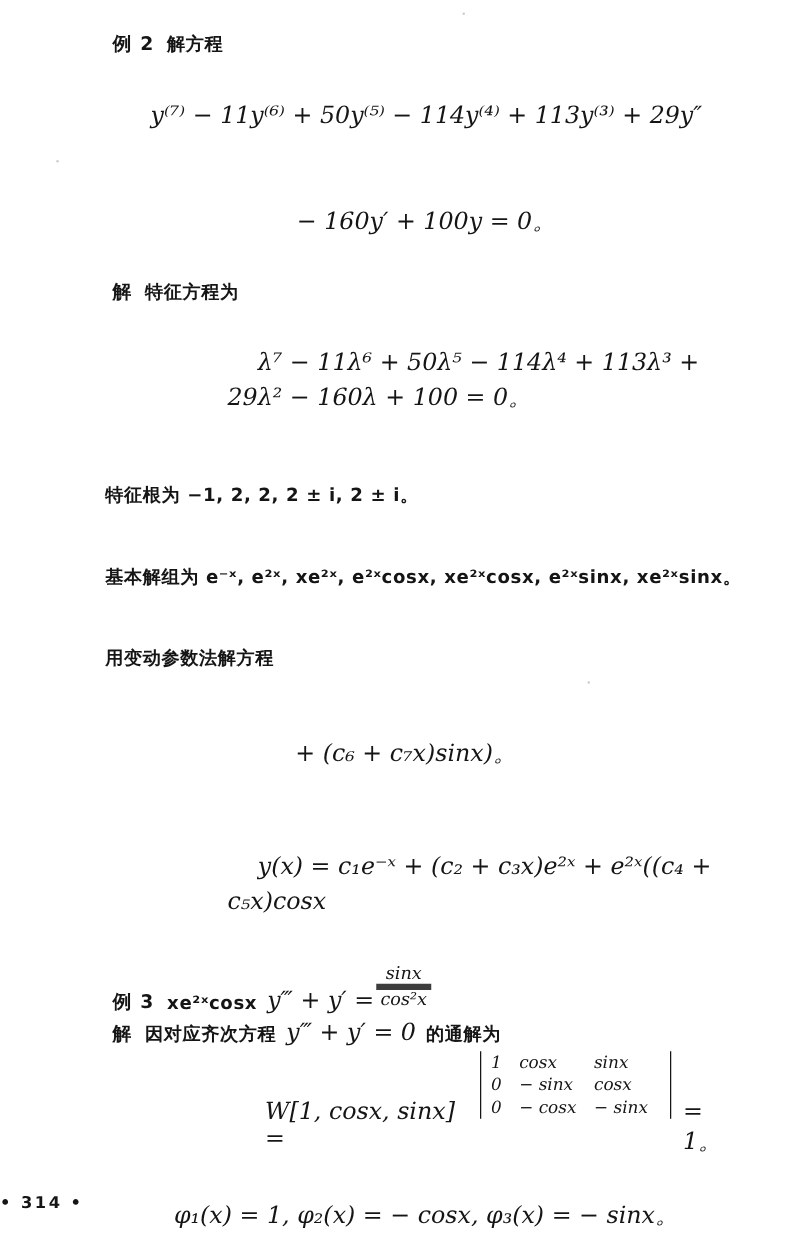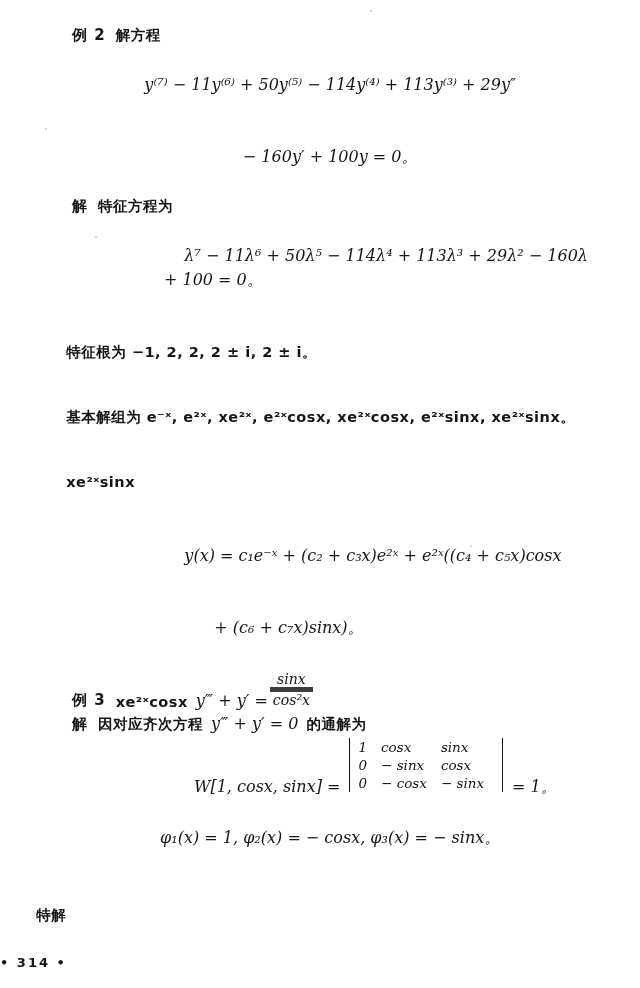--- a/index.html
+++ b/index.html
@@ -13,21 +13,21 @@
     position: relative;
     font-family: "DejaVu Serif", serif;
     color: #1a1a1a;
     overflow: hidden;
   }
   .page {
     position: relative;
     width: 640px;
     height: 988px;
     box-sizing: border-box;
-    padding: 26px 44px 0 44px;
+    padding: 26px 44px 0 62px;
     filter: contrast(1.05);
   }
 
   
   .line {
     margin: 0;
     line-height: 1.5;
     font-size: 14.5px;
     white-space: pre-wrap;
   }
@@ -39,21 +39,21 @@
   }
   .lbl {
     font-family: "DejaVu Sans", sans-serif;
     font-weight: bold;
     font-size: 15px;
     letter-spacing: 1px;
   }
   .math {
     font-family: "DejaVu Serif", serif;
     font-style: italic;
-    font-size: 16px;
+    font-size: 19px;
   }
   .center {
     text-align: center;
   }
   .indent1 { margin-left: 28px; }
   .indent3 { margin-left: 120px; }
   .indent4 { margin-left: 150px; }
   .row { display: flex; align-items: baseline; }
   .row .lbl { margin-right: 10px; }
   .gap-s { margin-top: 4px; }
@@ -141,28 +141,28 @@
 
   <div class="line cjk gap-s">
     <span>特征根为 −1, 2, 2, 2 ± i, 2 ± i。</span>
   </div>
 
   <div class="line cjk">
     <span>基本解组为 e⁻ˣ, e²ˣ, xe²ˣ, e²ˣcosx, xe²ˣcosx, e²ˣsinx, xe²ˣsinx。</span>
   </div>
 
   <div class="line cjk">
-    <span>xe²ˣsinx</span>
-  </div>
-
+    <span>用变动参数法解方程</span>
+  </div>
+
+  <div class="line math indent4">
+    <span>+ (c₆ + c₇x)sinx)。</span>
+  </div>
   <div class="line math indent3 gap-s">
     <span>y(x) = c₁e⁻ˣ + (c₂ + c₃x)e²ˣ + e²ˣ((c₄ + c₅x)cosx</span>
-  </div>
-  <div class="line math indent4">
-    <span>+ (c₆ + c₇x)sinx)。</span>
   </div>
 
   <div class="row indent1 gap-m">
     <span class="lbl">例 3</span>
     <span class="cjk">xe²ˣcosx</span>
     <span class="math" style="margin-left:8px">y‴ + y′ =</span>
     <span class="frac math">
       <span class="num">sinx</span>
       <span class="den">cos²x</span>
     </span>

